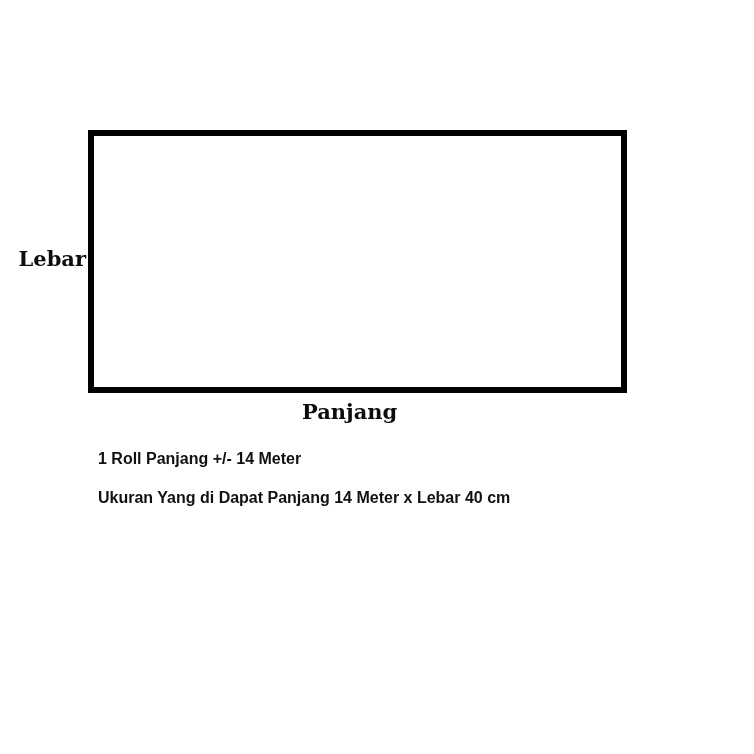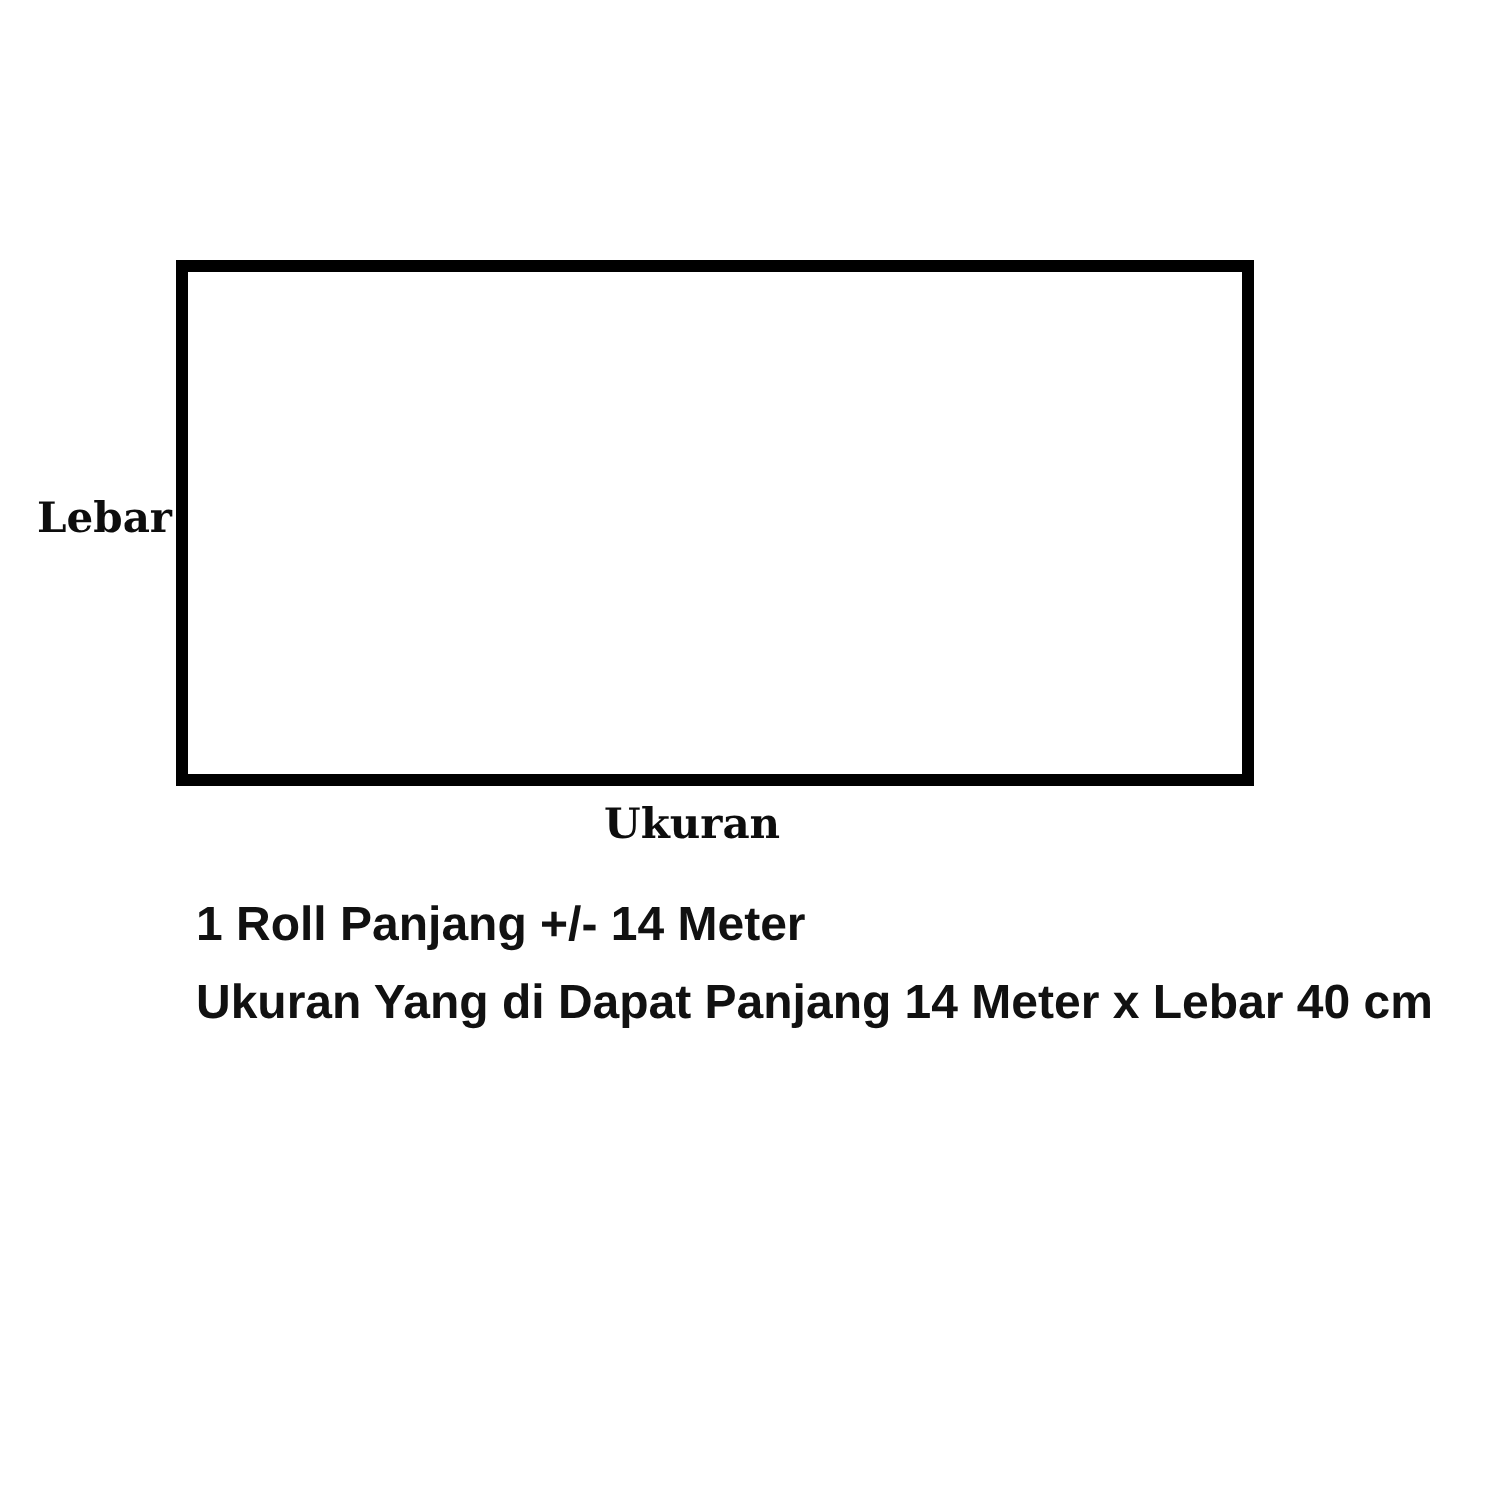--- a/index.html
+++ b/index.html
@@ -40,21 +40,21 @@
     text-align: right;
   }
   .dim-label.length {
     left: 302px;
     top: 400px;
   }
   .note {
     position: absolute;
     font-family: "Liberation Sans", "DejaVu Sans", sans-serif;
     font-weight: bold;
-    font-size: 24px;
+    font-size: 16px;
     color: #111111;
     white-space: nowrap;
     line-height: 1.2;
   }
   .note.line1 {
     left: 98px;
     top: 449px;
   }
   .note.line2 {
     left: 98px;
@@ -63,19 +63,19 @@
 </style>
 </head>
 <body>
 
 <div class="canvas">
 
   <div class="roll-rect"></div>
 
   <div class="dim-label width">Lebar</div>
 
-  <div class="dim-label length">Ukuran</div>
+  <div class="dim-label length">Panjang</div>
 
   <div class="note line1">1 Roll Panjang +/- 14 Meter</div>
 
   <div class="note line2">Ukuran Yang di Dapat Panjang 14 Meter x Lebar 40 cm</div>
 
 </div>
 
 </body></html>

